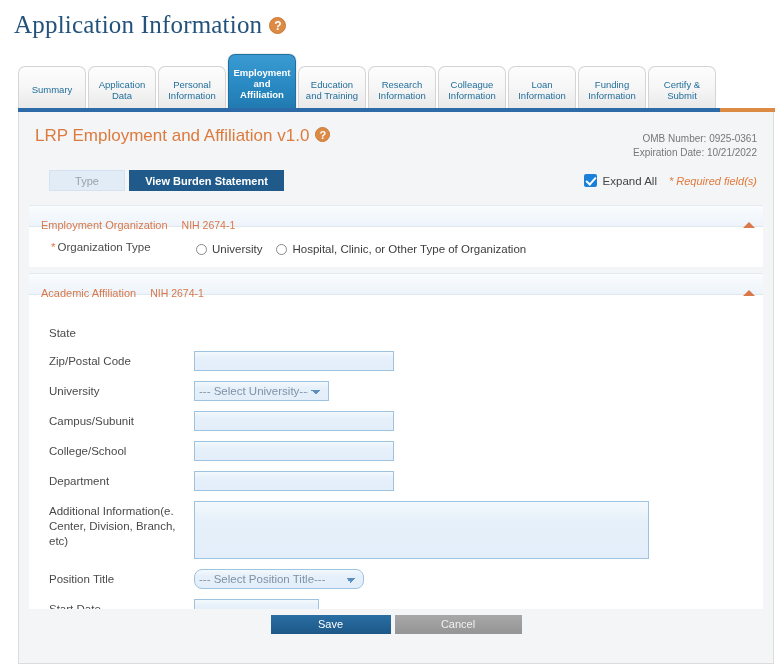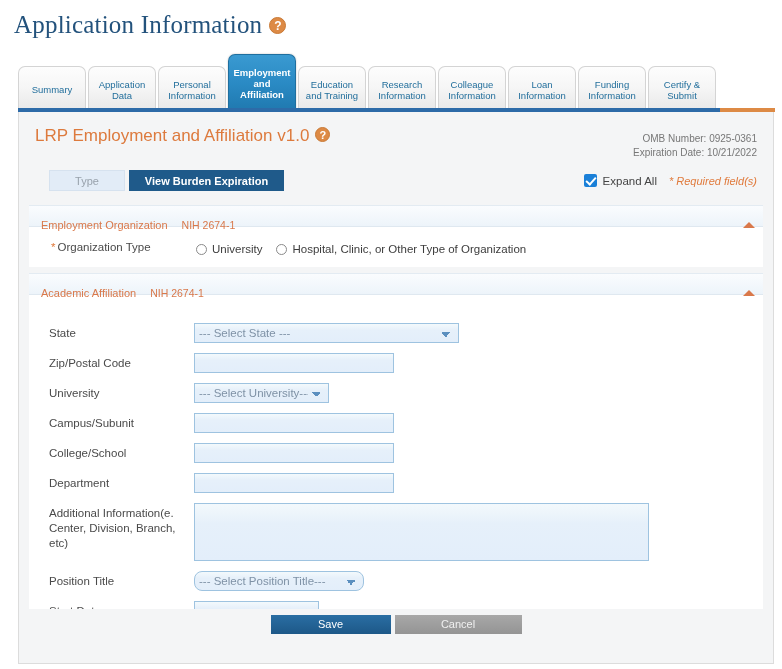--- a/index.html
+++ b/index.html
@@ -353,21 +353,21 @@
     </div>
     <div class="omb">
       <div>OMB Number: 0925-0361</div>
       <div>Expiration Date: 10/21/2022</div>
     </div>
   </div>
 
   <div class="btn-row">
     <div class="btn-left">
       <button class="btn btn-edit">Type</button>
-      <button class="btn btn-burden">View Burden Expiration</button>
+      <button class="btn btn-burden">View Burden Statement</button>
     </div>
     <div class="btn-right">
       <span class="chk"></span>
       <span>Expand All</span>
       <span class="required-note">* Required field(s)</span>
     </div>
   </div>
 
   <div class="section-head">
     <span class="section-title">Employment Organization</span>
@@ -388,23 +388,20 @@
 
   <div class="section-head">
     <span class="section-title">Academic Affiliation</span>
     <span class="section-form">NIH 2674-1</span>
     <span class="caret"></span>
   </div>
   <div class="section-body fields">
 
     <div class="row">
       <div class="label">State</div>
-      <select class="ctl w-state">
-        <option>--- Select State ---</option>
-      </select>
     </div>
 
     <div class="row">
       <div class="label">Zip/Postal Code</div>
       <input class="ctl w-zip" type="text" value="" style="">
     </div>
 
     <div class="row">
       <div class="label">University</div>
       <select class="ctl w-univ">

